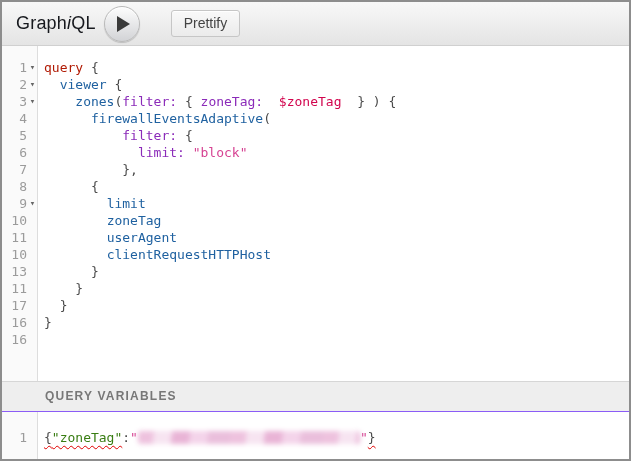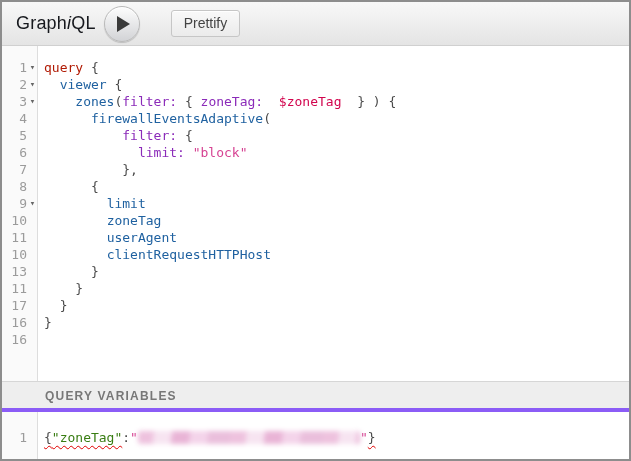--- a/index.html
+++ b/index.html
@@ -74,21 +74,21 @@
     border-radius:3px; vertical-align:-2px;
     background:repeating-linear-gradient(97deg,
       #eec2de 0 16px, #f7e4f1 16px 34px, #e9b4d6 34px 52px,
       #f4d4ea 52px 70px, #eabfdc 70px 92px);
     filter:blur(2.5px);
   }
   
   .var-title-bar {
     flex:0 0 31px; height:31px;
     background:#eee;
-    border-top:1px solid #d6d6d6; border-bottom:4px solid #8b5cf6;
+    border-top:1px solid #d6d6d6; border-bottom:1px solid #8b5cf6;
     color:#777; font-size:12px; font-weight:bold;
     letter-spacing:1.2px; line-height:29px;
     padding-left:43px; cursor:row-resize;
   }
   .var-editor { flex:0 0 47px; display:flex; background:#fff; overflow:hidden; }
   .var-editor .gutter { padding-top:17px; }
   .var-editor .code-area { padding-top:17px; }
 </style>
 </head>
 <body>

